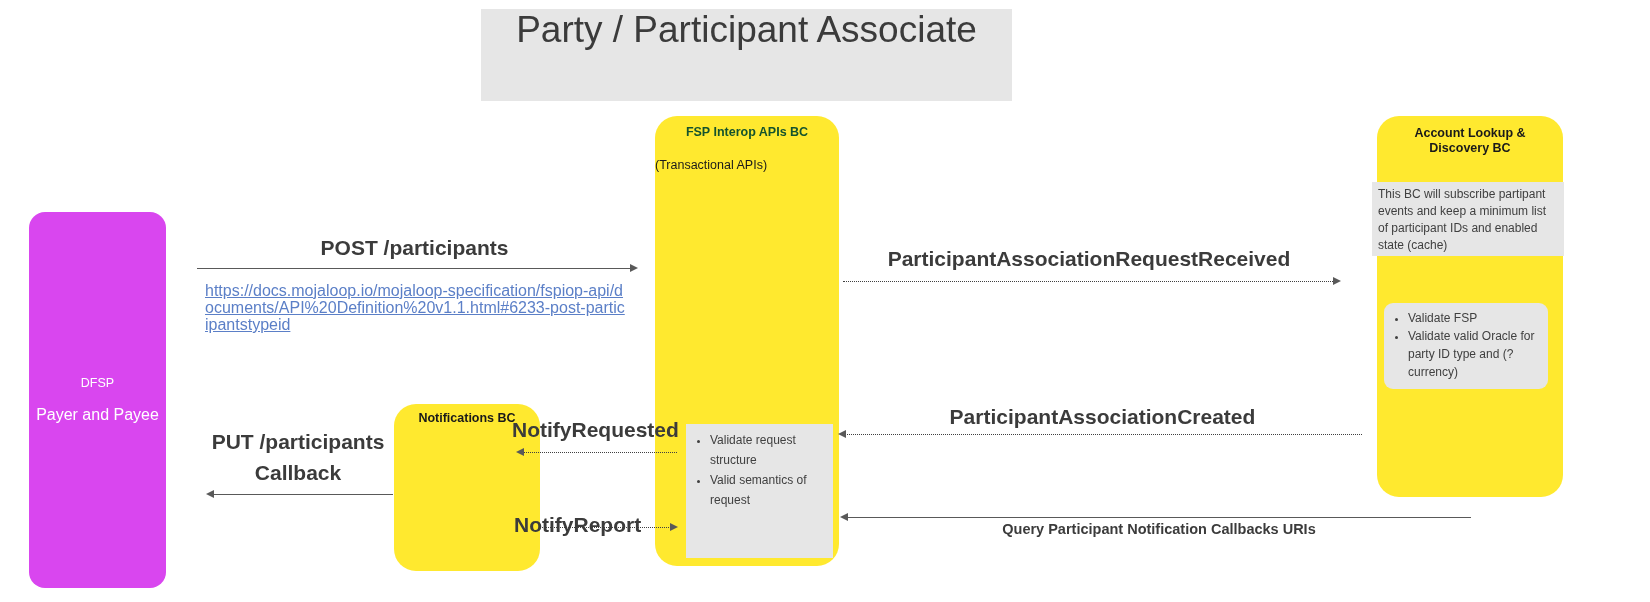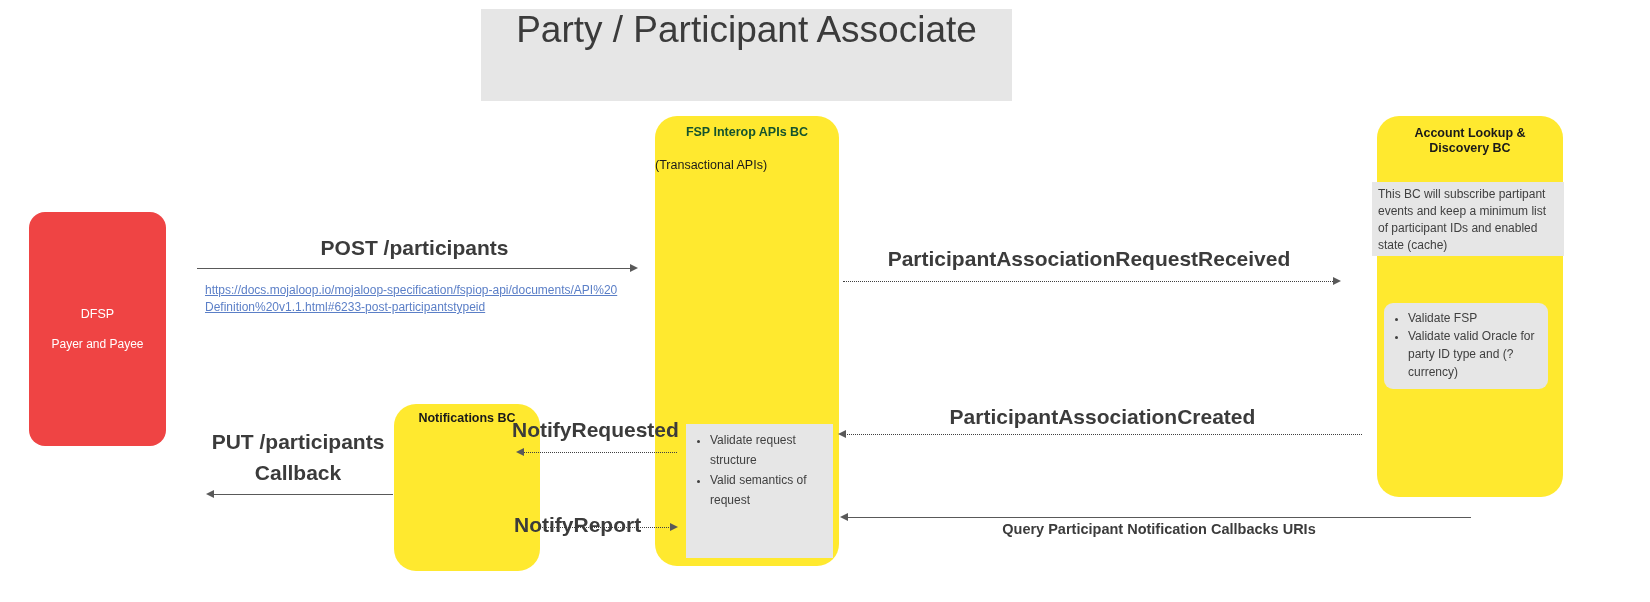--- a/index.html
+++ b/index.html
@@ -39,35 +39,35 @@
 
   
   .actor {
     position: absolute;
     box-sizing: border-box;
   }
   .actor.dfsp {
     left: 29px;
     top: 212px;
     width: 137px;
-    height: 234px;
-    background: #ef4444;
+    height: 376px;
+    background: #d946ef;
     border-radius: 16px;
     display: flex;
     flex-direction: column;
     align-items: center;
     justify-content: center;
     color: #ffffff;
   }
   .actor.dfsp .l1 {
     font-size: 12.5px;
     margin-bottom: 16px;
   }
   .actor.dfsp .l2 {
-    font-size: 12px;
+    font-size: 16px;
   }
 
   .actor.interop {
     left: 655px;
     top: 116px;
     width: 184px;
     height: 450px;
     background: #ffe92f;
     border-radius: 22px;
   }
@@ -211,21 +211,21 @@
   }
   .conn-label.small {
     font-size: 14.5px;
   }
 
   .link-text {
     position: absolute;
     left: 205px;
     top: 282px;
     width: 420px;
-    font-size: 12px;
+    font-size: 16px;
     line-height: 17px;
     color: #5b7fc7;
     text-decoration: underline;
     word-break: break-all;
   }
 </style>
 </head>
 <body>
 
 <div id="canvas">

